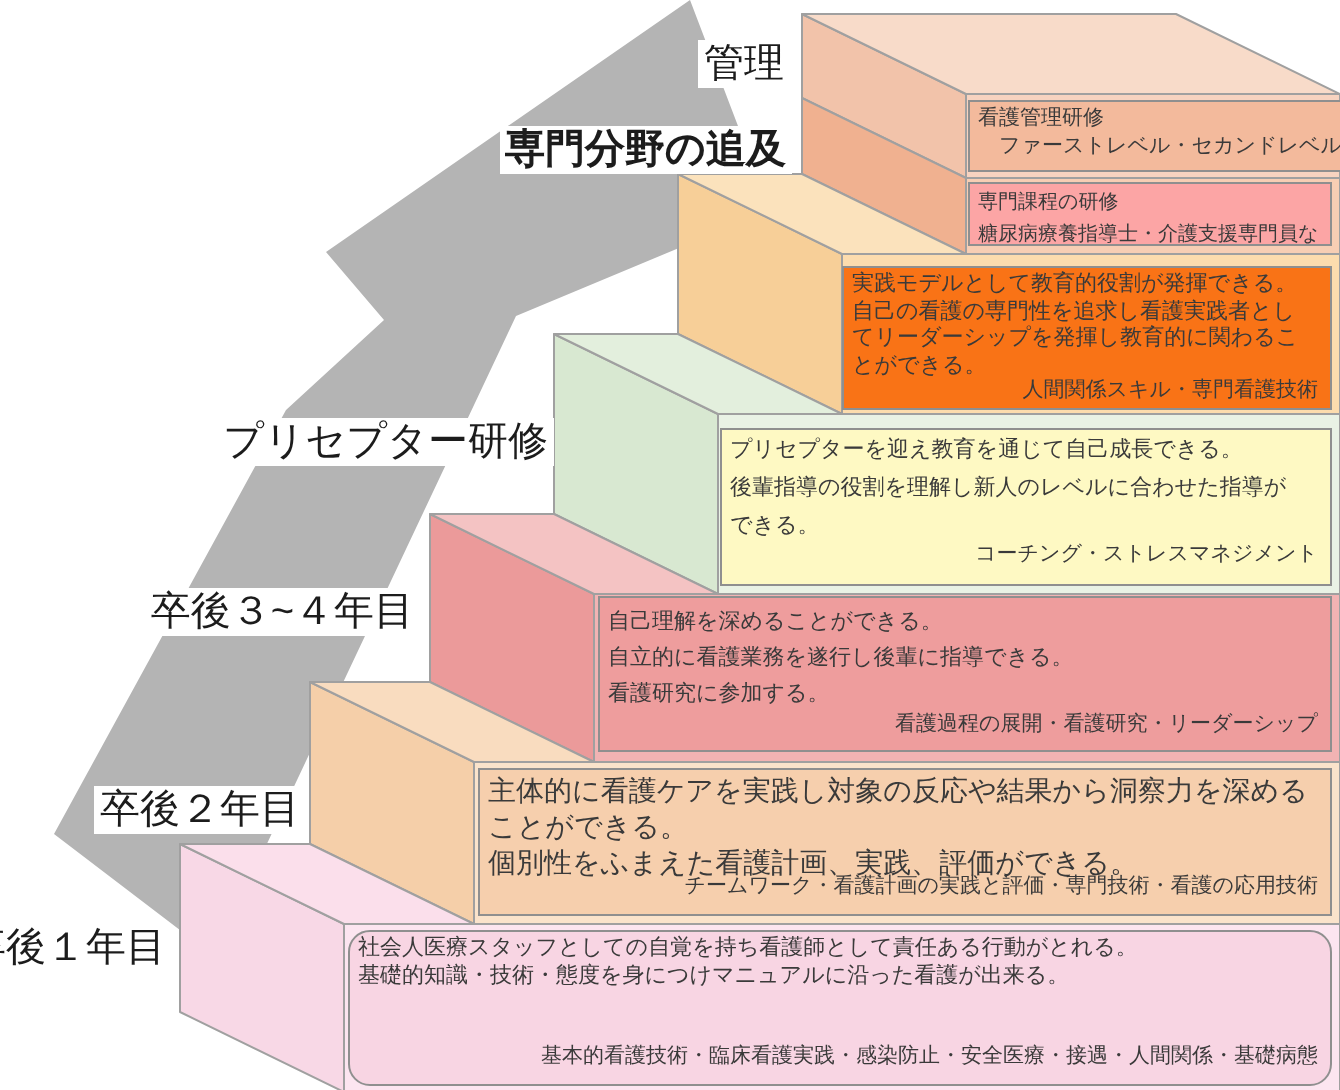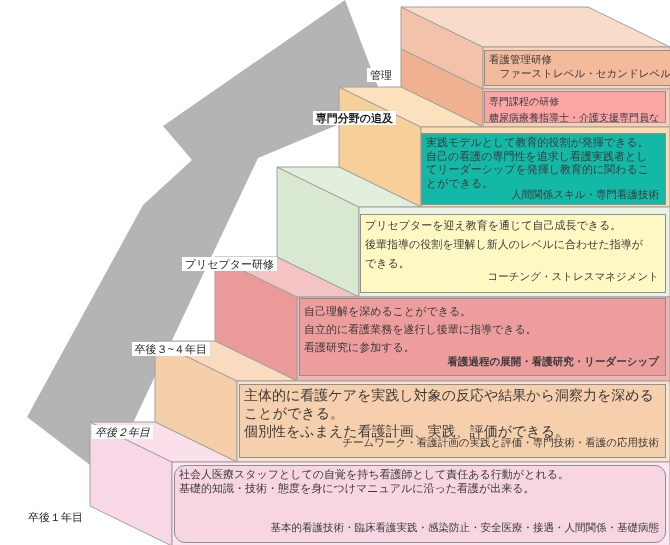--- a/index.html
+++ b/index.html
@@ -4,27 +4,26 @@
 <style>
   html,body{margin:0;padding:0;background:#fff;}
   #stage{
     position:relative;width:670px;height:545px;overflow:hidden;
     background:#fff;
     font-family:"Liberation Sans","DejaVu Sans",sans-serif;
   }
   #scene{position:absolute;left:0;top:0;}
   .level-label{
     position:absolute;
-    font-size:11px;
+    font-size:20px;
     color:#1c1c1c;
     background:#ffffff;
     padding:1px 3px;
     white-space:nowrap;
     line-height:1.1;
-    margin-top:48px;
   }
   .tb{
     position:absolute;
     border:1px solid #8f8f8f;
     box-sizing:border-box;
     overflow:hidden;
   }
   .tb .desc{
     position:absolute;left:4px;right:3px;top:0;
     white-space:pre-line;
@@ -65,51 +64,51 @@
       <polygon points="237,381 670,381 670,462 237,462" fill="#fae3cb" stroke="#a0a0a0" stroke-width="1" stroke-linejoin="round"></polygon>
       <polygon points="172,462 90,422 90,506 172,546" fill="#f8d8e6" stroke="#a0a0a0" stroke-width="1" stroke-linejoin="round"></polygon>
       <polygon points="172,462 237,462 155,422 90,422" fill="#fbdfeb" stroke="#a0a0a0" stroke-width="1" stroke-linejoin="round"></polygon>
       <polygon points="172,462 670,462 670,546 172,546" fill="#fce5f0" stroke="#a0a0a0" stroke-width="1" stroke-linejoin="round"></polygon>
     </svg>
 
   <div class="level-label" style="right: 275px; top: 20px;">管理</div>
   <div class="level-label" style="right: 274px; top: 63px; font-weight: bold;">専門分野の追及</div>
   <div class="level-label" style="right: 393px; top: 209px;">プリセプター研修</div>
   <div class="level-label" style="right: 460px; top: 294px;">卒後３~４年目</div>
-  <div class="level-label" style="right: 517px; top: 377px; font-style: italic;">卒後２年目</div>
+  <div class="level-label" style="right: 517px; top: 393px;">卒後２年目</div>
   <div class="level-label" style="right: 584px; top: 462px;">卒後１年目</div>
 
   <div class="tb" style="left: 484px; top: 50px; width: 215px; height: 36px; background: rgb(243, 186, 156); border-color: rgb(143, 143, 143);">
     <div class="desc" style="font-size: 10.5px; line-height: 13.5px; padding-top: 2px;">看護管理研修
 　ファーストレベル・セカンドレベル</div>
 
   </div>
   <div class="tb" style="left: 484px; top: 91px; width: 182px; height: 32px; background: #fca5a5; border-color: rgb(143, 143, 143);">
     <div class="desc" style="font-size: 10px; line-height: 16px; padding-top: 2px;">専門課程の研修
 糖尿病療養指導士・介護支援専門員など</div>
 
   </div>
-  <div class="tb" style="left: 421px; top: 133px; width: 245px; height: 72px; background: #14b8a6; border-color: rgb(143, 143, 143);">
+  <div class="tb" style="left: 421px; top: 133px; width: 245px; height: 72px; background: #f97316; border-color: rgb(143, 143, 143);">
     <div class="desc" style="font-size: 11px; line-height: 13.5px; padding-top: 2px;">実践モデルとして教育的役割が発揮できる。
 自己の看護の専門性を追求し看護実践者とし
 てリーダーシップを発揮し教育的に関わるこ
 とができる。</div>
     <div class="skills" style="bottom: 2px;">人間関係スキル・専門看護技術</div>
   </div>
   <div class="tb" style="left: 360px; top: 214px; width: 306px; height: 79px; background: #fef9c3; border-color: rgb(143, 143, 143);">
     <div class="desc" style="font-size: 11px; line-height: 19px; padding-top: 1px;">プリセプターを迎え教育を通じて自己成長できる。
 後輩指導の役割を理解し新人のレベルに合わせた指導が
 できる。</div>
     <div class="skills" style="bottom: 8px;">コーチング・ストレスマネジメント</div>
   </div>
   <div class="tb" style="left: 299px; top: 298px; width: 367px; height: 78px; background: rgb(238, 157, 157); border-color: rgb(143, 143, 143);">
     <div class="desc" style="font-size: 11px; line-height: 18px; padding-top: 3px;">自己理解を深めることができる。
 自立的に看護業務を遂行し後輩に指導できる。
 看護研究に参加する。</div>
-    <div class="skills" style="bottom: 6px; font-weight: bold;">看護過程の展開・看護研究・リーダーシップ</div>
+    <div class="skills" style="bottom: 6px;">看護過程の展開・看護研究・リーダーシップ</div>
   </div>
   <div class="tb" style="left: 239px; top: 384px; width: 427px; height: 74px; background: rgb(246, 207, 173); border-color: rgb(143, 143, 143);">
     <div class="desc" style="font-size: 14px; line-height: 18px; padding-top: 1px;">主体的に看護ケアを実践し対象の反応や結果から洞察力を深めることができる。
 個別性をふまえた看護計画、実践、評価ができる。</div>
     <div class="skills" style="bottom: 7px;">チームワーク・看護計画の実践と評価・専門技術・看護の応用技術</div>
   </div>
   <div class="tb" style="left: 174px; top: 465px; width: 492px; height: 78px; background: rgb(248, 213, 227); border-color: rgb(143, 143, 143); border-radius: 11px;">
     <div class="desc" style="font-size: 11px; line-height: 13.5px; padding-top: 2px;">社会人医療スタッフとしての自覚を持ち看護師として責任ある行動がとれる。
 基礎的知識・技術・態度を身につけマニュアルに沿った看護が出来る。</div>
     <div class="skills" style="bottom: 7px;">基本的看護技術・臨床看護実践・感染防止・安全医療・接遇・人間関係・基礎病態</div>

